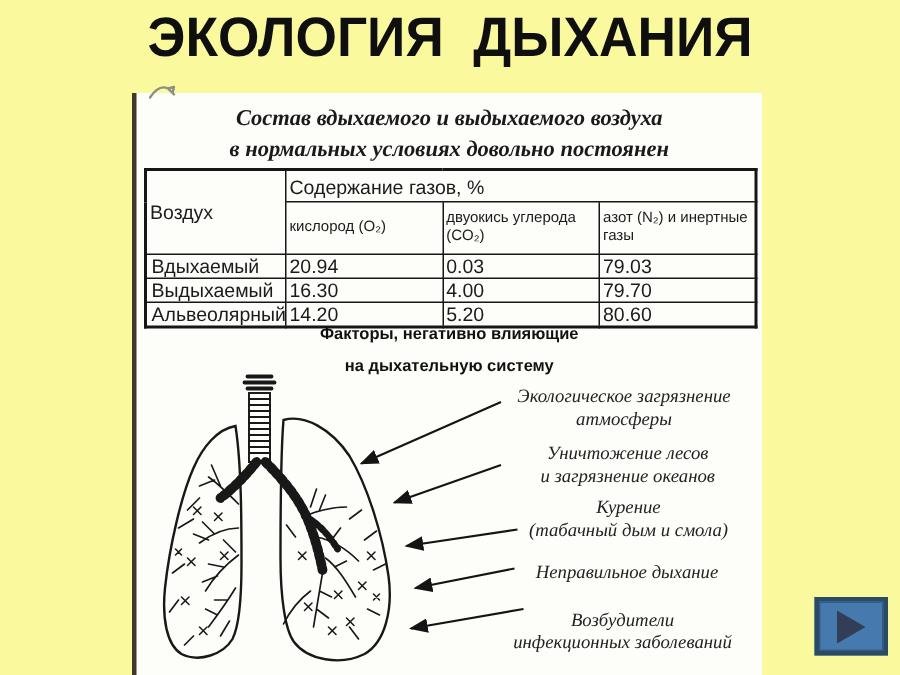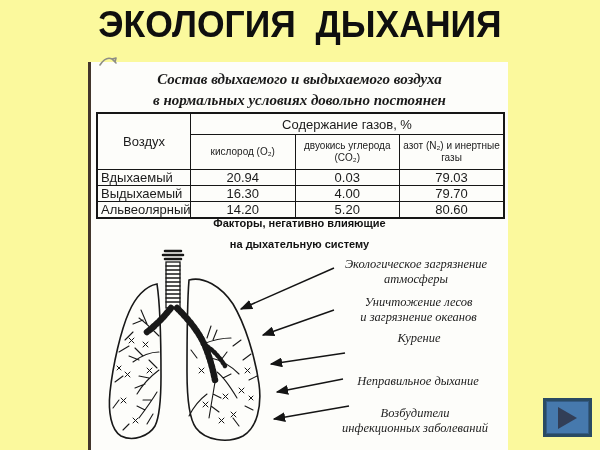--- a/index.html
+++ b/index.html
@@ -26,21 +26,21 @@
     font-family:"Liberation Serif","DejaVu Serif",serif;
     font-style:italic;font-weight:bold;font-size:15px;line-height:21px;
     color:#1a1a1a;
   }
   table.gas-table{
     position:absolute;left:5px;top:50px;width:409px;
     border-collapse:collapse;table-layout:fixed;
     border:2px solid #161616;
   }
   table.gas-table td{
-    border:1px solid #161616;text-align:center;vertical-align:middle;
+    border:1px solid #161616;text-align:left;vertical-align:middle;
     padding:0 2px;color:#1b1b1b;
   }
   td.air-h{width:88px;font-size:13px;}
   td.gases-h{height:20px;font-size:13px;}
   td.sub{height:34px;font-size:10px;line-height:12px;color:#2a2a2a;}
   tr.data-row td{height:15px;font-size:13px;}
   tr.data-row td.air-name{text-align:left;padding-left:3px;margin-left:40px;}
   .factors-heading{
     position:absolute;top:151px;left:0;width:100%;text-align:center;
     font-size:11px;font-weight:bold;line-height:21px;color:#111;
@@ -161,20 +161,21 @@
     <div class="factor factor-1">
       <span>Экологическое загрязнение</span><br>
       <span>атмосферы</span>
     </div>
     <div class="factor factor-2">
       <span>Уничтожение лесов</span><br>
       <span>и загрязнение океанов</span>
     </div>
     <div class="factor factor-3">
       <span>Курение</span><br>
+      <span>(табачный дым и смола)</span>
     </div>
     <div class="factor factor-4">
       <span>Неправильное дыхание</span>
     </div>
     <div class="factor factor-5">
       <span>Возбудители</span><br>
       <span>инфекционных заболеваний</span>
     </div>
 
   </div>

